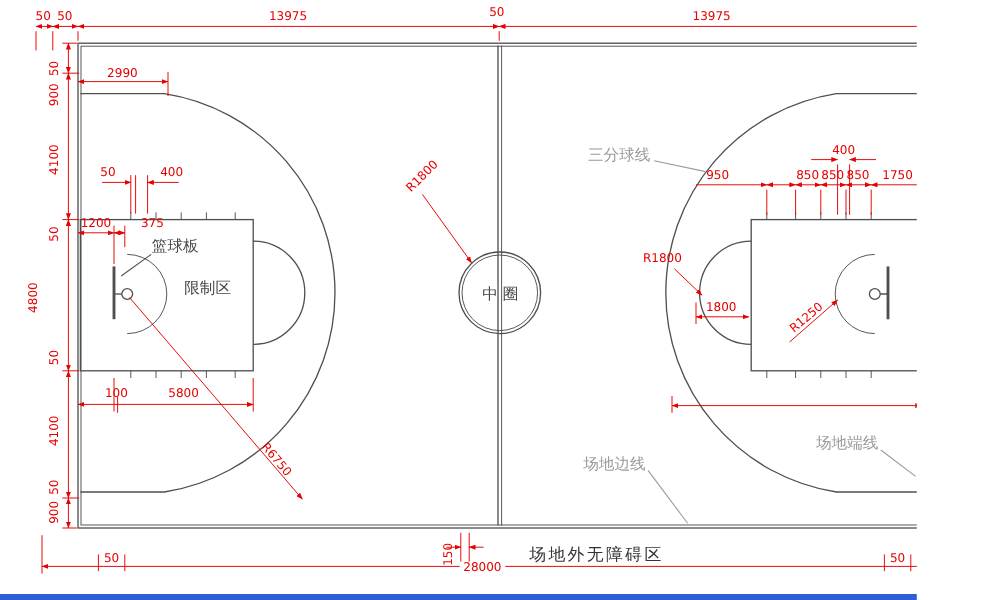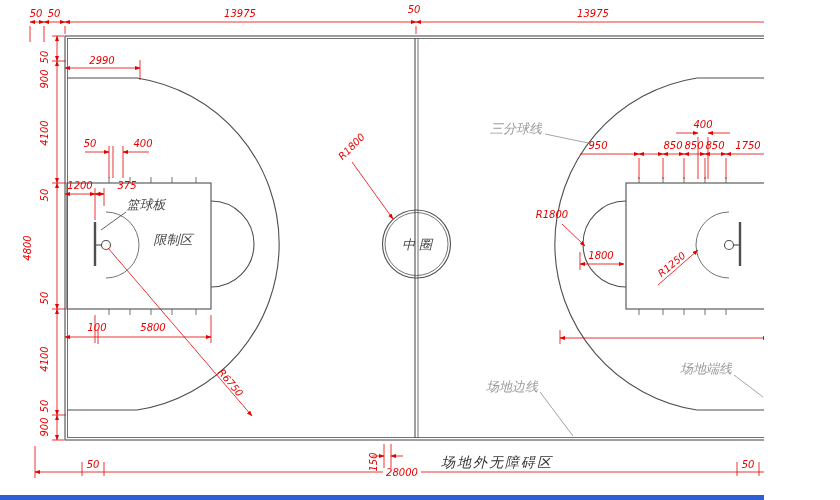--- a/index.html
+++ b/index.html
@@ -1,16 +1,16 @@
 <!DOCTYPE html>
 <html><head>
 <meta charset="utf-8">
 <style>
   html,body{margin:0;padding:0;background:#ffffff;}
-  .stage{position:relative;width:764px;height:500px;background:#fff;overflow:hidden;font-style:italic;}
+  .stage{position:relative;width:764px;height:500px;background:#fff;overflow:hidden;}
   svg{display:block;}
   .cl{stroke:#4f4f4f;stroke-width:1.1;fill:none;}
   .clthin{stroke:#4f4f4f;stroke-width:.8;fill:none;}
   .clthick{stroke:#4f4f4f;stroke-width:2.4;fill:none;}
   .dl{stroke:#e60000;stroke-width:.8;fill:none;}
   .gl{stroke:#9a9a9a;stroke-width:.9;fill:none;}
   .bl{stroke:#4f4f4f;stroke-width:.9;fill:none;}
   text{font-family:"DejaVu Sans",sans-serif;}
   text.dim{fill:#e60000;font-size:10px;text-anchor:middle;}
   text.gray{fill:#9a9a9a;font-size:13px;text-anchor:middle;}

